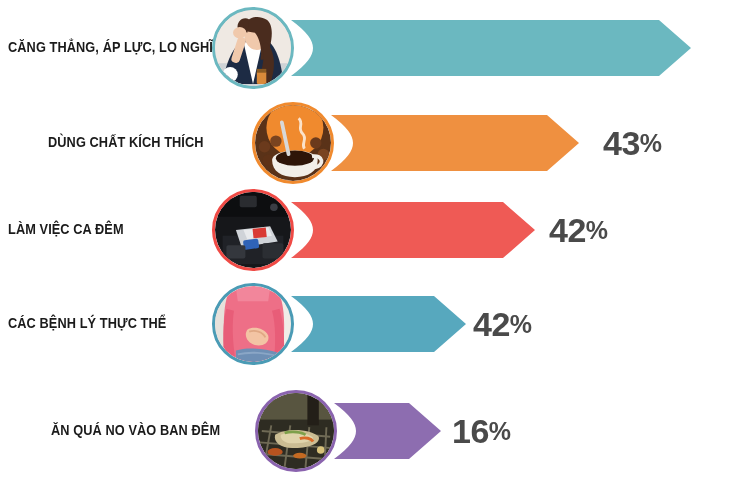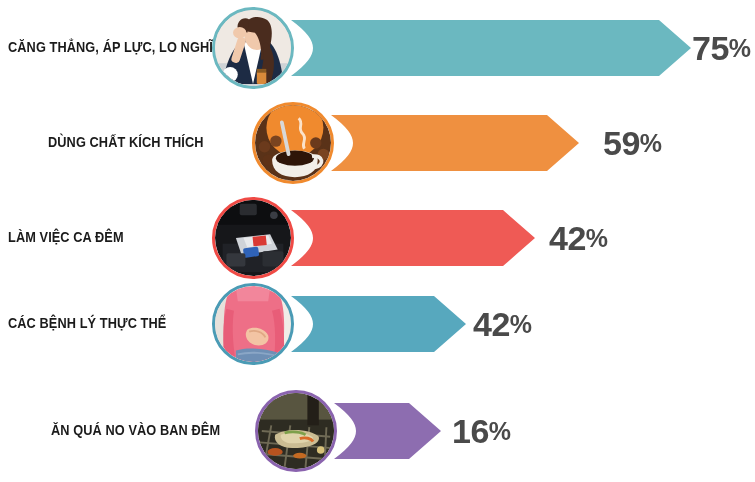--- a/index.html
+++ b/index.html
@@ -20,21 +20,21 @@
   }
 
   .row {
     position: absolute;
     left: 0;
     width: 755px;
     height: 95px;
   }
   .row.r0 { top: 0px; }
   .row.r1 { top: 95px; margin-left: 40px; }
-  .row.r2 { top: 190px; }
+  .row.r2 { top: 182px; }
   .row.r3 { top: 276px; }
   .row.r4 { top: 383px; margin-left: 43px; }
 
   
   .cat-label {
     position: absolute;
     left: 8px;
     top: 0;
     width: 200px;
     height: 95px;
@@ -128,21 +128,20 @@
           <path d="M54 34 C64 44 64 62 58 78 L44 78 C52 60 52 44 50 36 Z" fill="#4a2c1e"></path>
           <path d="M24 20 C22 12 30 6 36 10 L34 24 Z" fill="#4a2c1e"></path>
           <rect x="21" y="28" width="9" height="28" rx="4" fill="#f0c9ac" transform="rotate(18 25 40)"></rect>
           <ellipse cx="26" cy="24" rx="7" ry="6" fill="#f0c9ac"></ellipse>
           <circle cx="16" cy="68" r="8" fill="#ffffff"></circle>
           <rect x="44" y="64" width="10" height="14" rx="2" fill="#d98a3a"></rect>
           <rect x="44" y="62" width="10" height="4" fill="#8a5a22"></rect>
         </svg>
       </div>
     </div>
-    <div class="pct" style="left:692px"><span>75</span><span class="sym">%</span></div>
   </div>
 
   <div class="row r1">
     <div class="cat-label">DÙNG CHẤT KÍCH THÍCH</div>
     <div class="bar-wrap">
       <svg class="bar-svg" width="258" height="56" viewBox="0 0 258 56">
         <path d="M 0,0 L 216,0 L 248,28 L 216,56 L 0,56 C 16,44 22,36 22,28 C 22,20 16,12 0,0 Z" fill="#EF9040"></path>
       </svg>
     </div>
     <div class="photo" style="border-color:#F08A2E">
@@ -157,21 +156,21 @@
           <circle cx="14" cy="58" r="6" fill="#5e3217"></circle>
           <path d="M18 58 C18 52 30 48 42 48 C54 48 66 52 66 58 C66 70 56 76 42 76 C28 76 18 70 18 58 Z" fill="#f2efe9"></path>
           <ellipse cx="42" cy="56" rx="20" ry="8" fill="#2e1508"></ellipse>
           <path d="M60 54 C72 52 74 64 62 66" fill="none" stroke="#f2efe9" stroke-width="4"></path>
           <path d="M22 76 C28 80 56 80 62 76 L64 79 L20 79 Z" fill="#cfc7ba"></path>
           <rect x="30" y="16" width="4" height="38" rx="2" fill="#d8d8d8" transform="rotate(-12 32 36)"></rect>
           <path d="M46 14 C52 20 44 24 50 30 C56 36 48 40 52 46" fill="none" stroke="#ffffff" stroke-width="3" opacity="0.75"></path>
         </svg>
       </div>
     </div>
-    <div class="pct" style="left:563px"><span>59</span><span class="sym">%</span></div>
+    <div class="pct" style="left:563px"><span>43</span><span class="sym">%</span></div>
   </div>
 
   <div class="row r2">
     <div class="cat-label">LÀM VIỆC CA ĐÊM</div>
     <div class="bar-wrap">
       <svg class="bar-svg" width="254" height="56" viewBox="0 0 254 56">
         <path d="M 0,0 L 212,0 L 244,28 L 212,56 L 0,56 C 16,44 22,36 22,28 C 22,20 16,12 0,0 Z" fill="#EF5A55"></path>
       </svg>
     </div>
     <div class="photo" style="border-color:#EF4A45">

